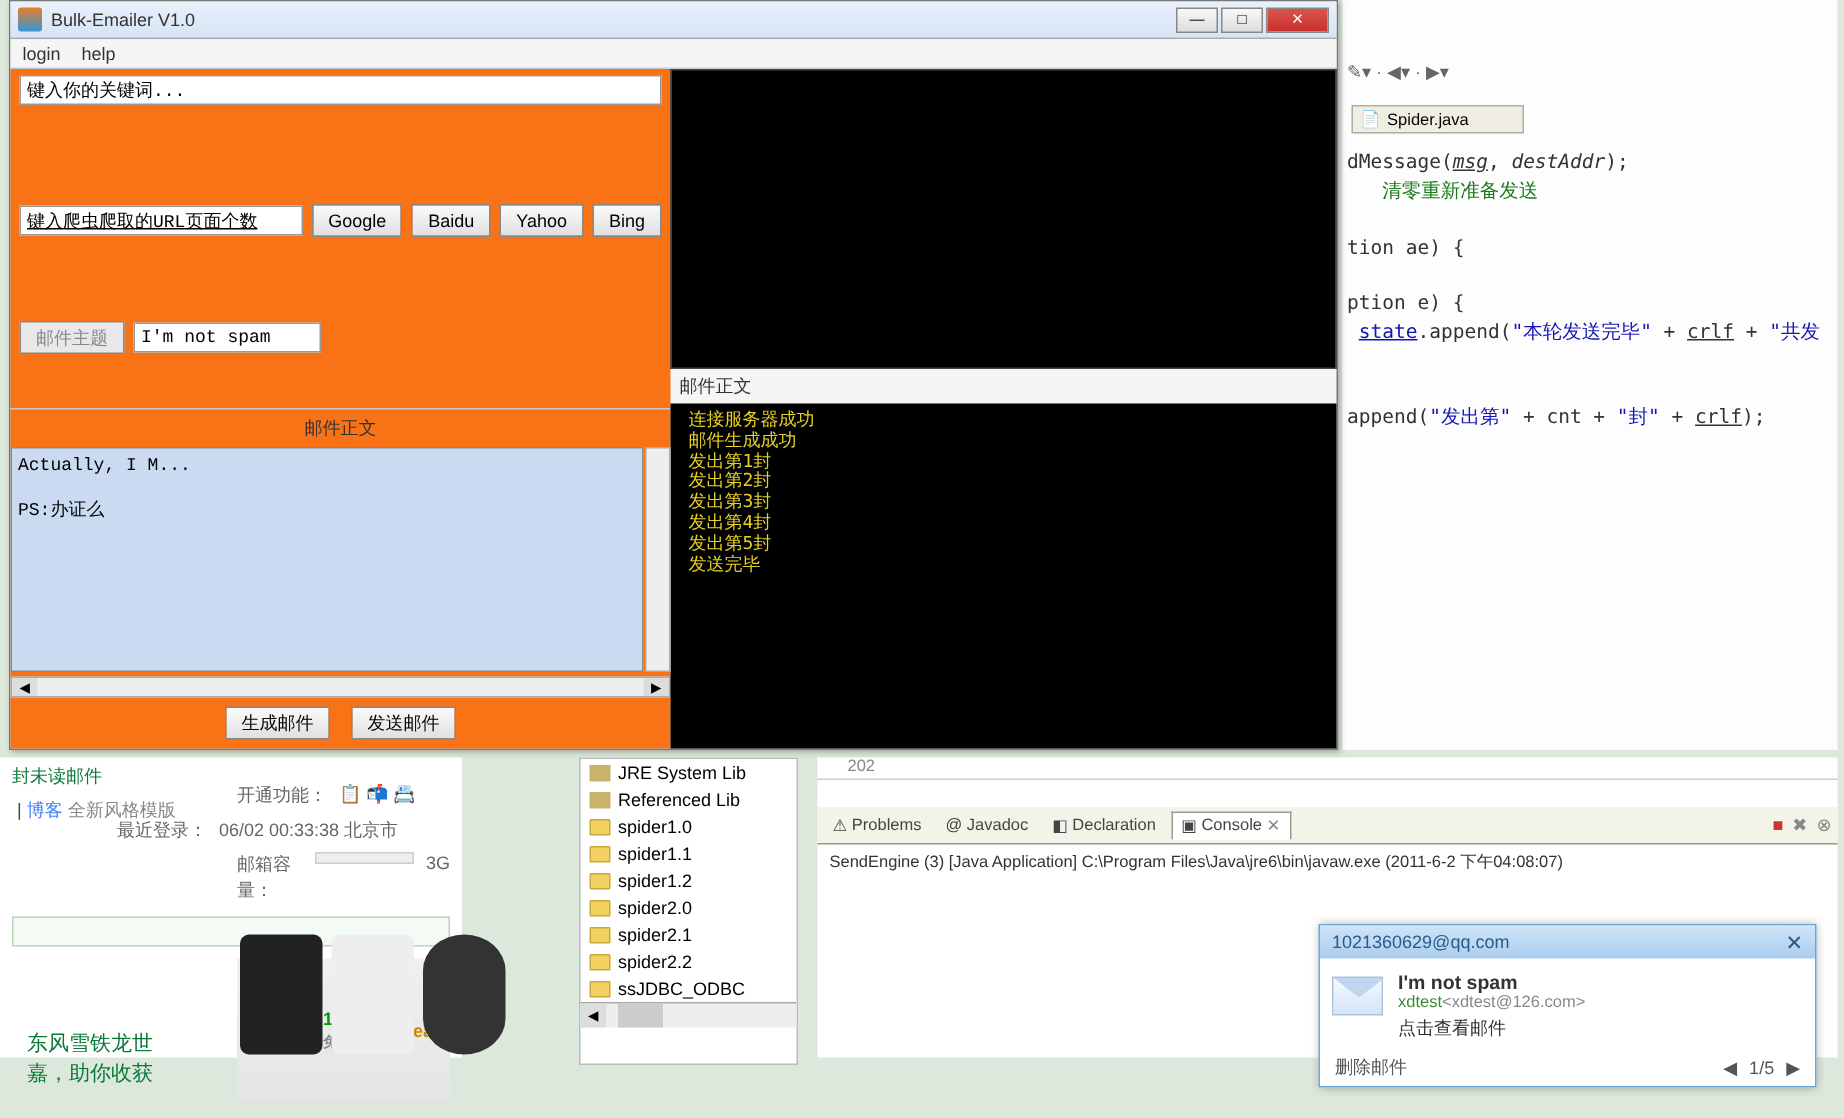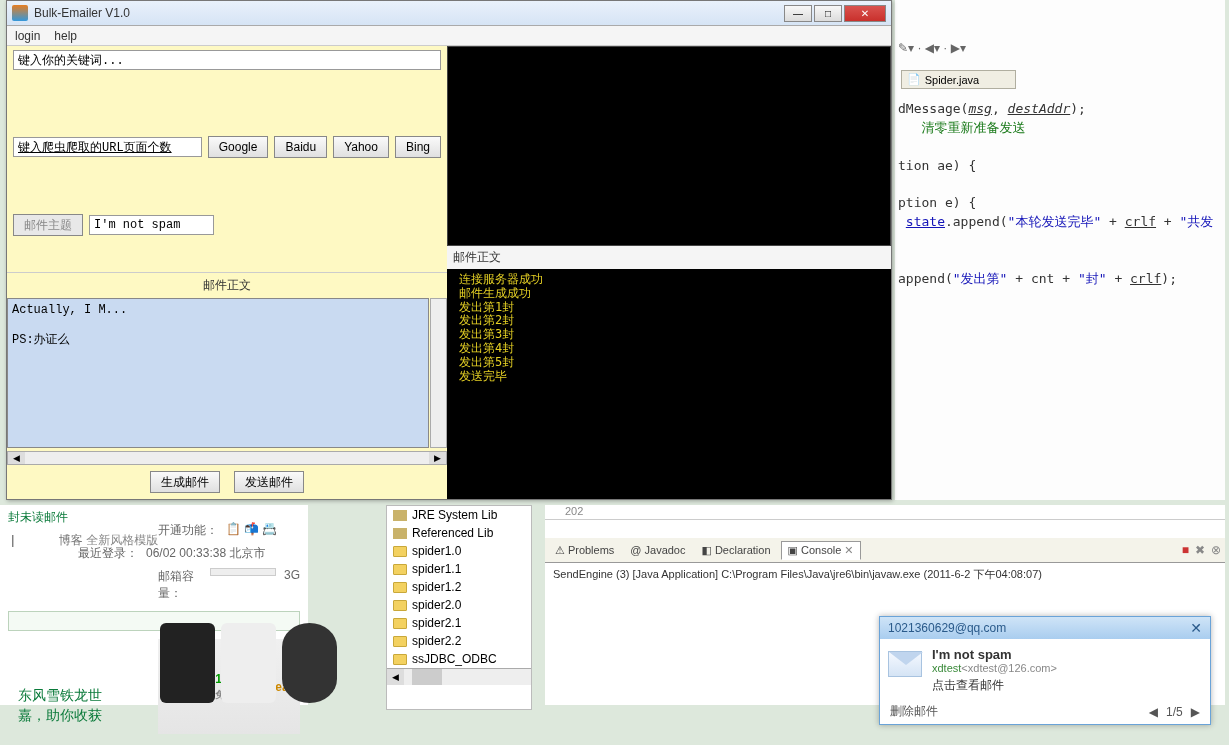--- a/index.html
+++ b/index.html
@@ -11,21 +11,21 @@
 .titlebar .java-icon { width: 16px; height: 16px; margin-right: 6px; background: linear-gradient(#e67e22,#3498db); border-radius: 2px; }
 .titlebar .title { flex: 1; color: #333; }
 .win-btns { display: flex; gap: 2px; }
 .win-btn { width: 28px; height: 17px; border: 1px solid #888; background: linear-gradient(#f8f8f8,#dcdcdc); display:flex; align-items:center; justify-content:center; font-size:10px; }
 .win-btn.close { background: linear-gradient(#d9534f,#c9302c); color:#fff; width:42px; }
 
 .menubar { height: 20px; background: #f5f5f5; display:flex; align-items:center; padding: 0 8px; gap: 14px; color:#333; border-bottom:1px solid #ccc;}
 .menubar span { cursor: default; }
 
 .app-body { display:flex; height: calc(100% - 45px); }
-.left-pane { width: 440px; display:flex; flex-direction:column; background:#fef9c3; }
+.left-pane { width: 440px; display:flex; flex-direction:column; background:#f97316; }
 .right-pane { flex:1; display:flex; flex-direction:column; }
 
 .keyword-row { padding: 4px 6px; }
 .keyword-input { width: 100%; height: 20px; border:1px solid #999; padding:2px 4px; font-family:"Courier New",monospace; font-size:12px; }
 
 .crawl-row { padding: 4px 6px; margin-top:58px; display:flex; align-items:center; gap:6px; }
 .crawl-input { width: 195px; height:20px; border:1px solid #999; padding:2px 4px; font-family:"Courier New",monospace; font-size:12px;text-decoration:underline;}
 .btn { height:22px; padding: 2px 10px; border:1px solid #888; background:linear-gradient(#fafafa,#e0e0e0); cursor:default; font-size:12px;}
 .btn.disabled { color:#888; background:#e8e8e8; }
 
@@ -47,21 +47,21 @@
 .status-box { flex:1; background:#000; color:#e5d024; font-family:"SimSun",monospace; font-size:12px; padding:4px 12px; line-height:1.15; white-space:pre; overflow:hidden;}
 
 
 .ide-bg { position:absolute; left:895px; top:0; width:330px; height:500px; background:#fdfdfd; }
 .ide-tab { position:absolute; left:901px; top:70px; width:115px; height:19px; background:#f0eee3; border:1px solid #b0aea0; display:flex; align-items:center; padding:0 5px; gap:4px; font-size:11px;}
 .ide-code { position:absolute; left:898px; top:100px; width:330px; font-family:Consolas,monospace; font-size:13px; color:#333; line-height:1.45; white-space:pre;}
 .ide-code .m{color:#333} .ide-code .c{color:#1a7a1a} .ide-code .s{color:#1414b8}
 
 
 .webmail { position:absolute; left:0; top:505px; width:308px; height:200px; background:#fff; color:#444; padding:4px 8px;}
-.webmail a{color:#737373;margin-left:41px;}
+.webmail a{color:#3b82f6;}
 .wm-row{display:flex; gap:8px; padding:3px 0; font-size:12px; color:#666;}
 .wm-banner { margin-top:8px; height:95px; background:linear-gradient(#f0f0f0,#e5e5e5); display:flex; align-items:center; gap:6px; padding:4px; }
 .wm-banner .logo{font-weight:bold;}
 .l163{color:#c00}.l126{color:#090}.lyeah{color:#c80}
 .phone{width:55px;height:80px;background:#222;border-radius:6px;}
 .ad-text{position:absolute;left:18px;top:686px;color:#0a7a3a;font-size:14px;line-height:1.4;}
 
 
 .proj-tree { position:absolute; left:386px; top:505px; width:146px; height:205px; background:#fff; border:1px solid #bbb; font-size:12px;}
 .proj-tree .item{display:flex;align-items:center;gap:5px;padding:2px 6px;}
@@ -97,21 +97,21 @@
 </style>
 </head>
 <body>
 
 <div class="ide-bg"></div>
 <div class="toolbar-strip">✎▾ · ◀▾ · ▶▾</div>
 <div class="ide-tab">
   <span>📄</span>
   <span>Spider.java</span>
 </div>
-<div class="ide-code"><span class="m">dMessage(</span><span class="m" style="font-style:italic;text-decoration:underline">msg</span><span class="m">, </span><span class="m" style="font-style:italic;text-decoration:underline">destAddr</span><span class="m">);</span>
+<div class="ide-code"><span class="m">dMessage(</span><span class="m" style="font-style:italic;text-decoration:underline">msg</span><span class="m">, </span><span class="m" style="font-style:italic;">destAddr</span><span class="m">);</span>
    <span class="c">清零重新准备发送</span>
 
 <span class="m">tion ae) {</span>
 
 <span class="m">ption e) {</span>
  <span class="s" style="text-decoration:underline">state</span><span class="m">.append(</span><span class="s">"本轮发送完毕"</span><span class="m"> + </span><span class="m" style="text-decoration:underline">crlf</span><span class="m"> + </span><span class="s">"共发</span>
 
 
 <span class="m">append(</span><span class="s">"发出第"</span><span class="m"> + cnt + </span><span class="s">"封"</span><span class="m"> + </span><span class="m" style="text-decoration:underline">crlf</span><span class="m">);</span></div>
 

